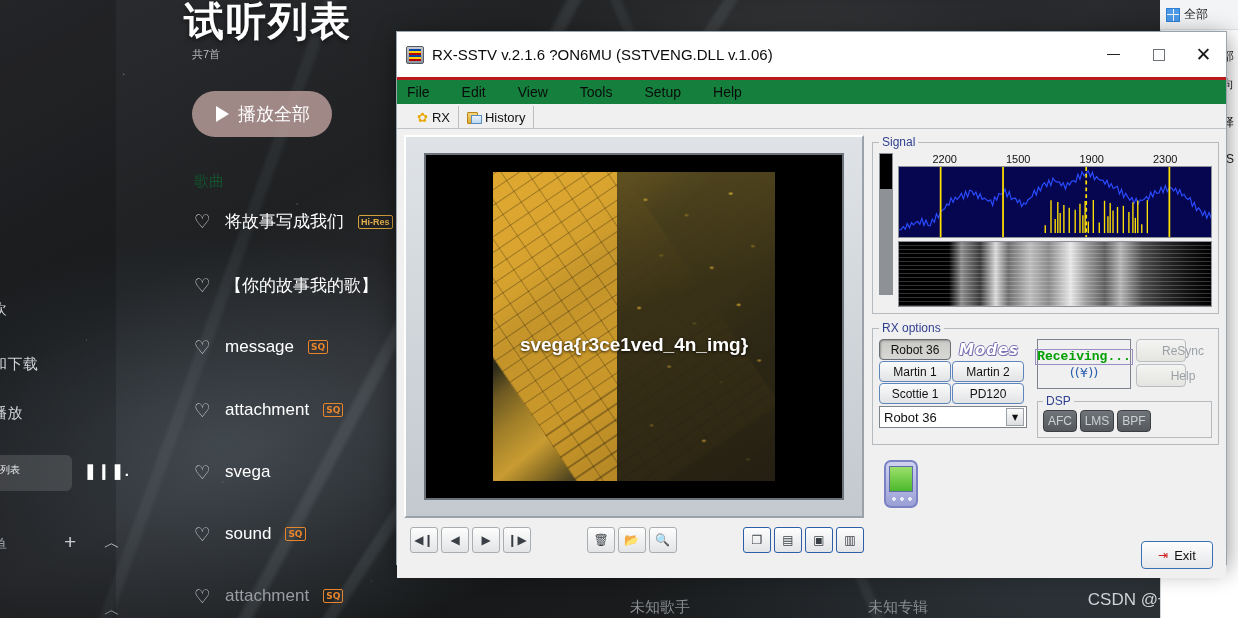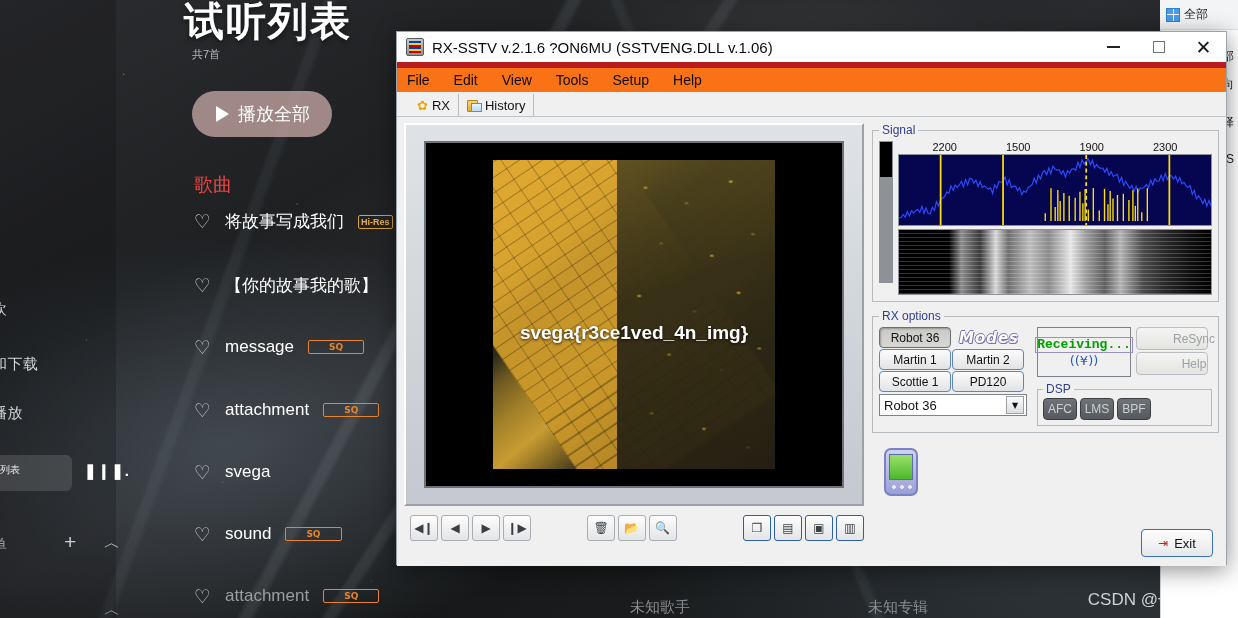--- a/index.html
+++ b/index.html
@@ -97,39 +97,39 @@
   }
   .play-tri {
     width: 0; height: 0;
     border-left: 13px solid #fff;
     border-top: 8px solid transparent;
     border-bottom: 8px solid transparent;
     margin-left: 2px;
   }
   .pl-subhead {
     position: absolute; left: 194px; top: 172px;
-    color: #ef4444; font-size: 19px;
+    color: #14532d; font-size: 15px;
   }
 
   
   .song-row {
     position: absolute; left: 194px;
     display: flex; align-items: center; gap: 14px;
     color: #ffffff; font-size: 17px; white-space: nowrap;
   }
   .song-row.faded { color: #9a9da2; }
   .heart {
     font-size: 19px; color: #c8cbd0; line-height: 1;
     font-family: "DejaVu Sans", sans-serif;
   }
   .badge-sq {
     display: inline-block;
     border: 1px solid #e8842a; color: #e8842a;
     font-size: 9px; font-weight: bold;
-    padding: 0px 20px; border-radius: 2px;
+    padding: 0px 2px; border-radius: 2px;
     letter-spacing: 0px; line-height: 12px;
     font-family: "DejaVu Sans", sans-serif;
   }
   .badge-hires {
     display: inline-block;
     border: 1px solid #d8a23a; color: #e8b04a;
     font-size: 9px; font-weight: bold;
     padding: 0px 2px; border-radius: 2px; line-height: 12px;
   }
   .meta-artist { position: absolute; left: 630px; top: 598px; color: #8a8d92; font-size: 15px; }
@@ -160,23 +160,23 @@
 
   
   #sstv {
     position: absolute; left: 396px; top: 31px;
     width: 831px; height: 534px;
     background: #f0f0f0;
     border: 1px solid #9aa4ad;
     box-shadow: 0 5px 22px rgba(0,0,0,.45);
   }
   .titlebar {
-    height: 36px; background: #ffffff;
+    height: 48px; background: #ffffff;
     display: flex; align-items: center; padding-left: 9px;
-    border-bottom: 6px solid #b91c1c;
+    border-bottom: 3px solid #b91c1c;
   }
   .app-ico {
     width: 18px; height: 18px; margin-right: 8px; flex: none;
     background: linear-gradient(#c6c9ce, #8e949c);
     border: 1px solid #555b63; border-radius: 2px;
     position: relative; overflow: hidden;
   }
   .app-ico::after {
     content: ""; position: absolute; left: 2px; top: 2px; right: 2px; bottom: 2px;
     background:
@@ -187,22 +187,22 @@
   .win-btn {
     width: 45px; height: 36px;
     display: flex; align-items: center; justify-content: center;
     font-size: 15px; color: #222;
   }
   .win-btn .min-glyph { display:block; width: 13px; height: 1.5px; background: #222; }
   .win-btn .max-glyph { display:block; width: 12px; height: 12px; border: 1.5px solid #6e737a; }
   .win-btn .close-glyph { font-size: 19px; line-height: 1; color:#1a1a1a; font-family:"DejaVu Sans",sans-serif;}
 
   .menubar {
-    height: 24px; background: #f97316;
-    display: flex; align-items: center; padding-left: 10px; gap: 24px; text-align: center;
+    height: 24px; background: #15803d;
+    display: flex; align-items: center; padding-left: 10px; gap: 32px; text-align: center;
   }
   .menubar span { font-size: 14px; color: #0b0b0b; }
 
   .tabstrip {
     height: 25px; background: #f0f0f0;
     display: flex; align-items: flex-end; padding-left: 12px;
     border-bottom: 1px solid #bfc4c9;
   }
   .tab {
     height: 22px; display: flex; align-items: center; gap: 4px;
@@ -394,21 +394,21 @@
     display: flex; flex-direction: column; align-items: center; justify-content: center;
     gap: 1px;
   }
   .recv-text {
     font-size: 13px; font-weight: bold; color: #00a000;
     border: 1px solid #9a8fc4; padding: 0 1px; line-height: 14px; font-family: Liberation Mono, monospace;
   }
   .antenna-ico { font-size: 13px; color: #2a5fae; line-height: 1; font-family:"DejaVu Sans",sans-serif; }
   .side-btns { display: flex; flex-direction: column; gap: 2px; }
   .side-btn {
-    width: 72px; height: 23px;
+    width: 50px; height: 23px;
     background: linear-gradient(#f4f4f2,#e4e4e0);
     border: 1px solid #b9bdc2; border-radius: 4px;
     font-size: 12px; color: #9ba0a6;
     display: flex; align-items: center; justify-content: center; padding-left: 44px;
   }
   fieldset.dsp { padding: 2px 5px 5px 5px; }
   .dsp-row { display: flex; gap: 3px; }
   .dsp-btn {
     width: 34px; height: 22px;
     background: linear-gradient(#6f7479,#55595e);

